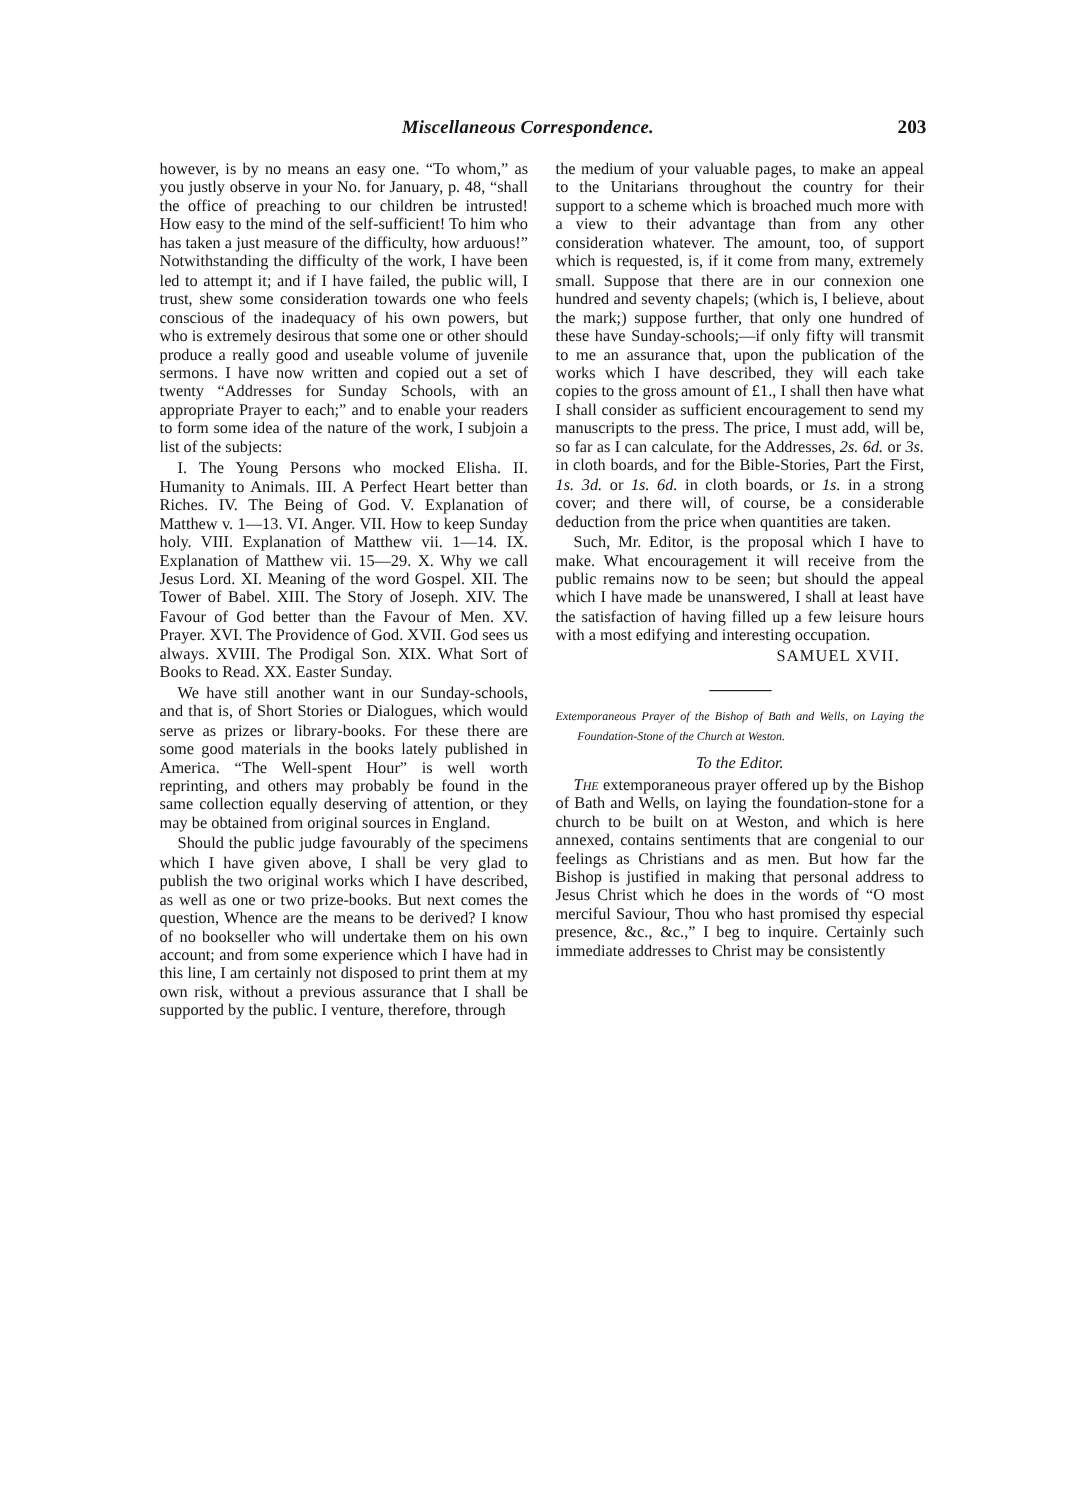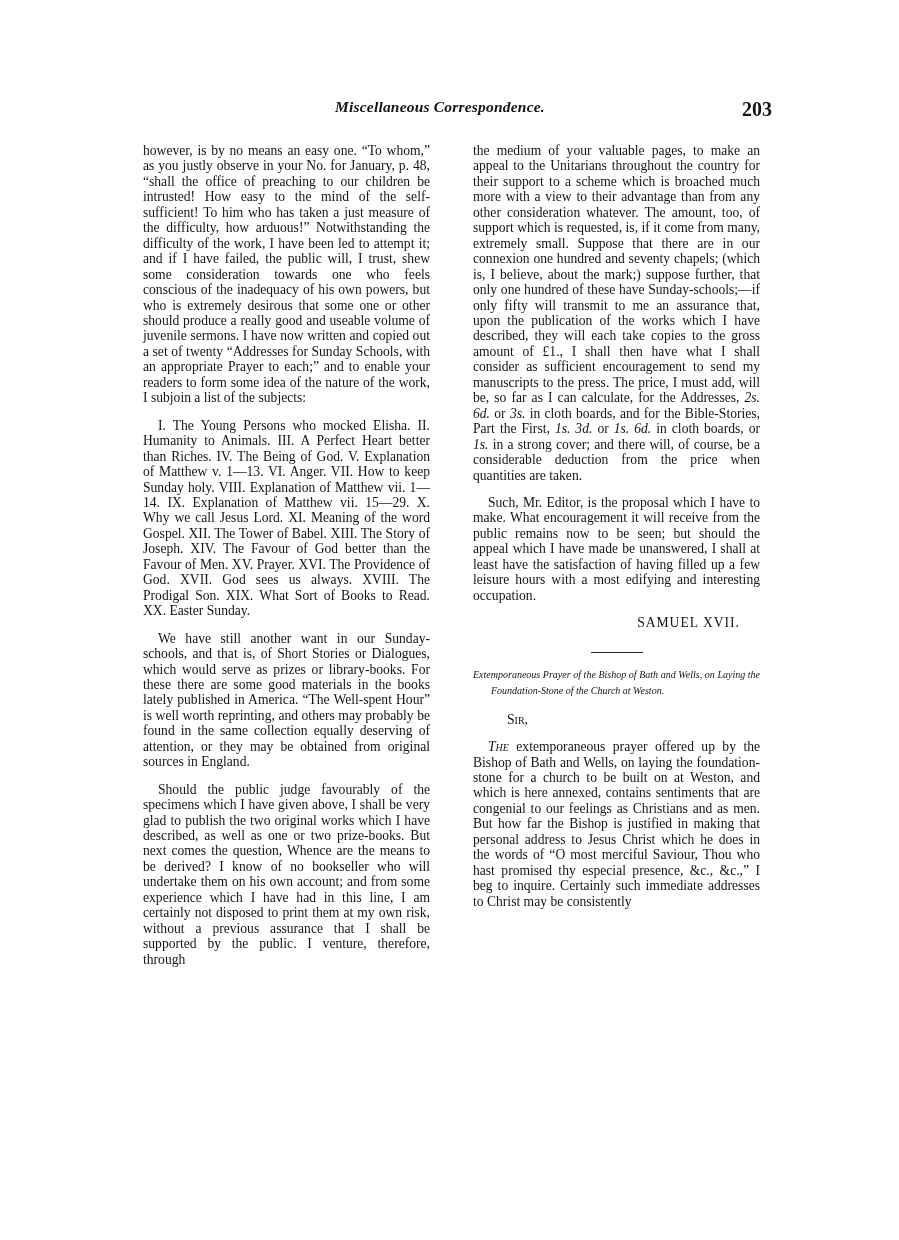--- a/index.html
+++ b/index.html
@@ -1,24 +1,24 @@
 <!DOCTYPE html>
 <html><head>
 <meta charset="utf-8">
 <style>
   html, body { margin: 0; padding: 0; background: #ffffff; }
   body { width: 899px; height: 1240px; position: relative; overflow: hidden;
          font-family: "Liberation Serif", "DejaVu Serif", serif; color: #141414; }
   .header { position: absolute; top: 98px; left: 130px; width: 642px; height: 20px; }
   .running-title { position: absolute; left: 205px; top: 0; font-size: 15.5px; font-style: italic; font-weight: bold; letter-spacing: 0.2px; }
-  .page-number { position: absolute; right: 0; top: 0; font-size: 20px; font-weight: bold; }
+  .page-number { position: absolute; right: 0; top: 0; font-size: 16px; font-weight: bold; }
   .col { position: absolute; top: 131px; font-size: 13.6px; line-height: 15.45px; text-align: justify; }
   .col-left { left: 131px; width: 311px; }
   .col-right { left: 461px; width: 311px; }
-  .col p { margin: 12px; }
+  .col p { margin: 2px; }
   .indent { text-indent: 15px; }
   .sig { text-align: right; padding-right: 20px; letter-spacing: 1px; margin-top: 2px !important; }
   .rule { width: 52px; height: 1px; background: #222; margin: 21px auto 14px auto; }
   .article-title { font-style: italic; font-size: 10px; line-height: 16.5px; text-align: justify; padding-left: 18px; text-indent: -18px; margin: 0; }
   .to-editor { text-align: center; font-style: italic; margin: 5px 0 2px 0 !important; }
   .sir { padding-left: 34px; font-variant: small-caps; margin-bottom: 1px !important; }
   .sc { font-variant: small-caps; font-style: italic; }
   i { font-style: italic; }
 </style>
 </head>
@@ -35,15 +35,15 @@
   <p class="indent">We have still another want in our Sunday-schools, and that is, of Short Stories or Dialogues, which would serve as prizes or library-books. For these there are some good materials in the books lately published in America. “The Well-spent Hour” is well worth reprinting, and others may probably be found in the same collection equally deserving of attention, or they may be obtained from original sources in England.</p>
   <p class="indent">Should the public judge favourably of the specimens which I have given above, I shall be very glad to publish the two original works which I have described, as well as one or two prize-books. But next comes the question, Whence are the means to be derived? I know of no bookseller who will undertake them on his own account; and from some experience which I have had in this line, I am certainly not disposed to print them at my own risk, without a previous assurance that I shall be supported by the public. I venture, therefore, through</p>
 </div>
 
 <div class="col col-right">
   <p><span>the medium of your valuable pages, to make an appeal to the Unitarians throughout the country for their support to a scheme which is broached much more with a view to their advantage than from any other consideration whatever. The amount, too, of support which is requested, is, if it come from many, extremely small. Suppose that there are in our connexion one hundred and seventy chapels; (which is, I believe, about the mark;) suppose further, that only one hundred of these have Sunday-schools;—if only fifty will transmit to me an assurance that, upon the publication of the works which I have described, they will each take copies to the gross amount of £1., I shall then have what I shall consider as sufficient encouragement to send my manuscripts to the press. The price, I must add, will be, so far as I can calculate, for the Addresses,</span> <i>2s. 6d.</i><span> or </span><i>3s.</i><span> in cloth boards, and for the Bible-Stories, Part the First, </span><i>1s. 3d.</i><span> or </span><i>1s. 6d.</i><span> in cloth boards, or </span><i>1s.</i><span> in a strong cover; and there will, of course, be a considerable deduction from the price when quantities are taken.</span></p>
   <p class="indent">Such, Mr. Editor, is the proposal which I have to make. What encouragement it will receive from the public remains now to be seen; but should the appeal which I have made be unanswered, I shall at least have the satisfaction of having filled up a few leisure hours with a most edifying and interesting occupation.</p>
   <p class="sig">SAMUEL XVII.</p>
   <div class="rule"></div>
   <p class="article-title">Extemporaneous Prayer of the Bishop of Bath and Wells, on Laying the Foundation-Stone of the Church at Weston.</p>
-  <p class="sir">Sir,</p>
+  <p class="to-editor">To the Editor.</p>
   <p class="indent"><span class="sc">The</span><span> extemporaneous prayer offered up by the Bishop of Bath and Wells, on laying the foundation-stone for a church to be built on at Weston, and which is here annexed, contains sentiments that are congenial to our feelings as Christians and as men. But how far the Bishop is justified in making that personal address to Jesus Christ which he does in the words of “O most merciful Saviour, Thou who hast promised thy especial presence, &amp;c., &amp;c.,” I beg to inquire. Certainly such immediate addresses to Christ may be consistently</span></p>
 </div>
 
 </body></html>

